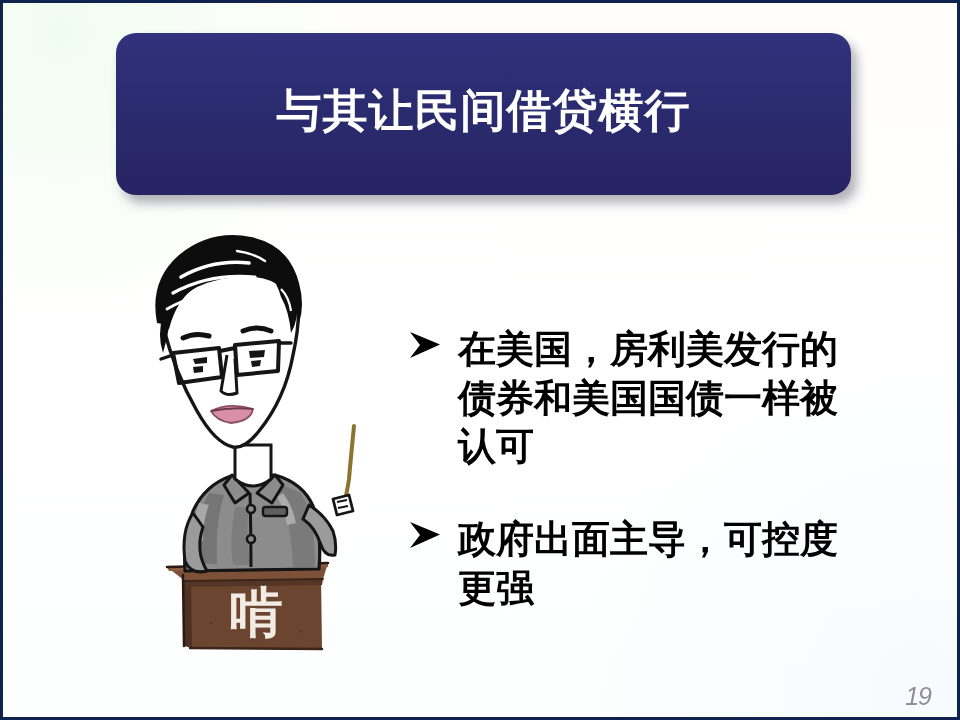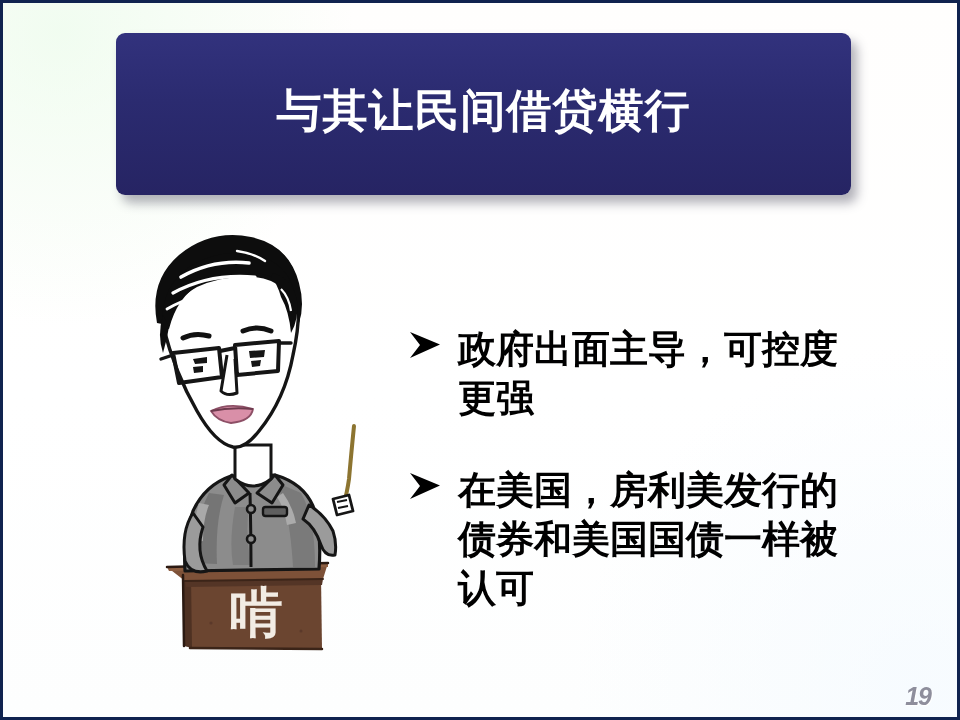--- a/index.html
+++ b/index.html
@@ -33,21 +33,21 @@
     pointer-events: none;
   }
 
   
   .title-plate {
     position: absolute;
     left: 113px;
     top: 30px;
     width: 735px;
     height: 162px;
-    border-radius: 9px;
+    border-radius: 20px;
     background: linear-gradient(180deg, #32327d 0%, #2b2b70 42%, #262463 100%);
     box-shadow: 6px 8px 11px rgba(60, 60, 80, 0.40);
     display: flex;
     flex-direction: column;
     align-items: center;
     justify-content: center;
     box-sizing: border-box;
     padding: 4px 18px 10px 18px;
   }
   .title-line {
@@ -100,21 +100,21 @@
     letter-spacing: 0px;
   }
 
   
   .page-number {
     position: absolute;
     right: 26px;
     bottom: 6px;
     font-size: 25px;
     font-style: italic;
-    font-weight: bold;
+    font-weight: normal;
     color: #8e8e9c;
     text-shadow: 1px 1px 0 rgba(255,255,255,0.85);
     letter-spacing: -1px;
   }
 </style>
 </head>
 <body>
 
 <div class="slide">
   <div class="slide-wash"></div>
@@ -229,36 +229,36 @@
         <path d="M104 124 Q100 148 98 160 Q104 166 114 162 L112 128" stroke="#151515" stroke-width="3" fill="none" stroke-linejoin="round"></path>
 
         <path d="M88 180 Q106 171 130 178 Q128 190 108 192 Q94 190 88 180 Z" fill="#d98fa8" stroke="#8d4f66" stroke-width="1.8"></path>
         <path d="M88 180 Q108 176 130 178" stroke="#6e3b4e" stroke-width="2" fill="none"></path>
       </g>
 
     </svg>
   </div>
 
   <div class="bullets">
+
+    <div class="bullet-row">
+      <div class="bullet-marker">
+        <svg width="34" height="32" viewBox="0 0 34 32" xmlns="http://www.w3.org/2000/svg" aria-hidden="true">
+          <path d="M2 3 L32 15.5 L2 29 L12 16 Z" fill="#000000"></path>
+        </svg>
+      </div>
+      <div class="bullet-text">在美国，房利美发行的债券和美国国债一样被认可</div>
+    </div>
 
     <div class="bullet-row">
       <div class="bullet-marker">
         <svg width="34" height="32" viewBox="0 0 34 32" xmlns="http://www.w3.org/2000/svg" aria-hidden="true">
           <path d="M2 3 L32 15.5 L2 29 L12 16 Z" fill="#000000"></path>
         </svg>
       </div>
       <div class="bullet-text">政府出面主导，可控度更强</div>
     </div>
 
-    <div class="bullet-row">
-      <div class="bullet-marker">
-        <svg width="34" height="32" viewBox="0 0 34 32" xmlns="http://www.w3.org/2000/svg" aria-hidden="true">
-          <path d="M2 3 L32 15.5 L2 29 L12 16 Z" fill="#000000"></path>
-        </svg>
-      </div>
-      <div class="bullet-text">在美国，房利美发行的债券和美国国债一样被认可</div>
-    </div>
-
   </div>
 
   <div class="page-number">19</div>
 
 </div>
 
 </body></html>

